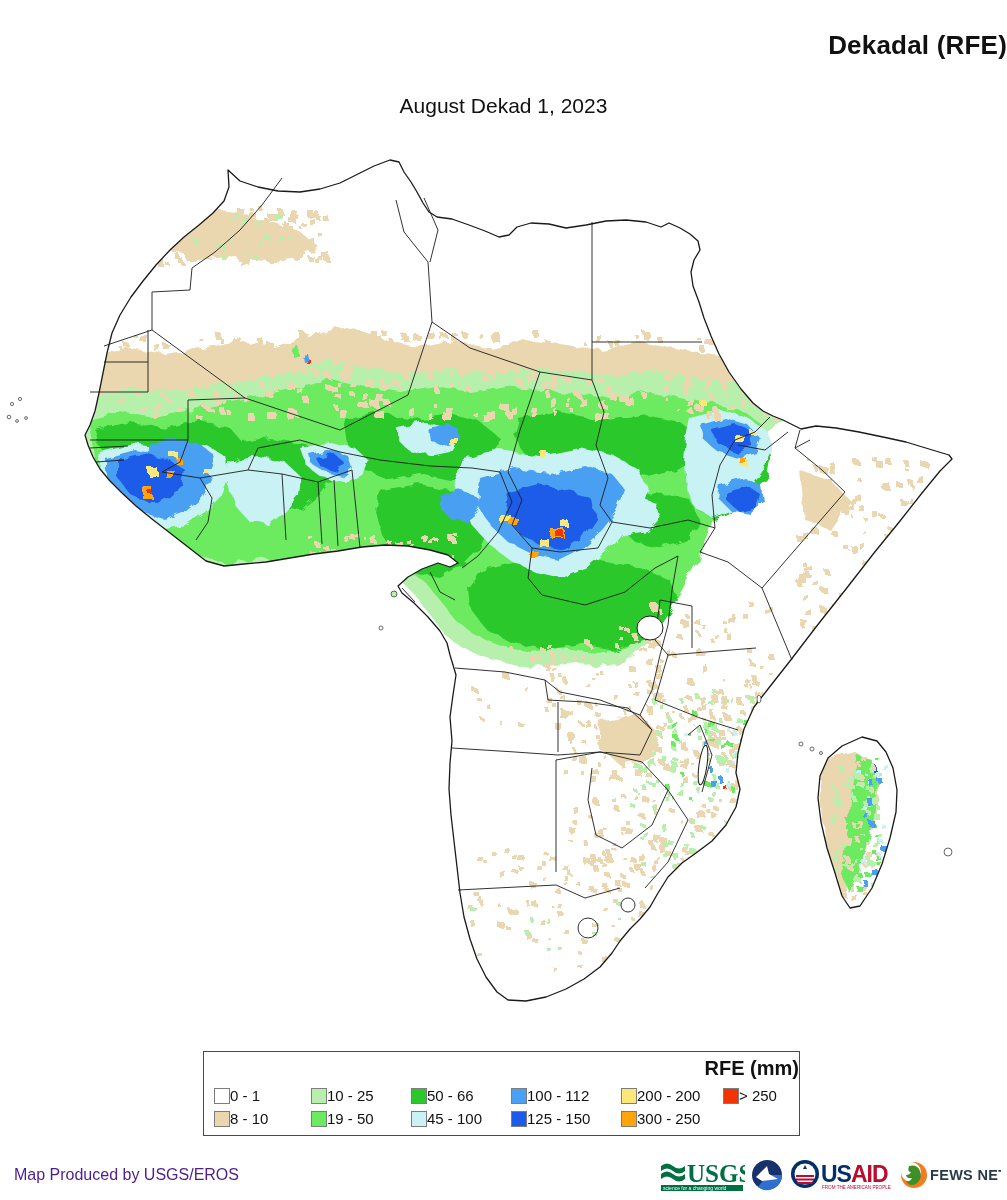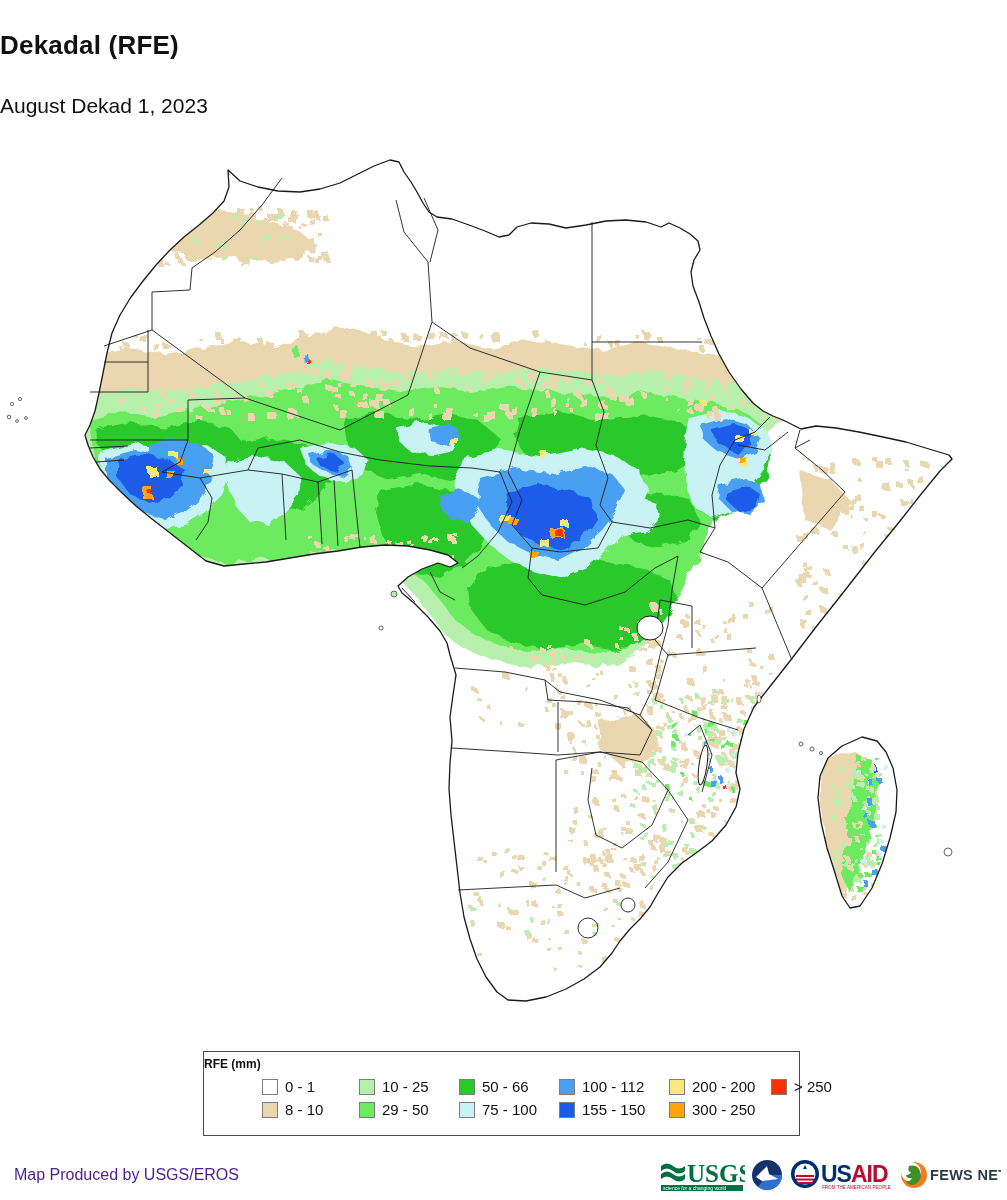--- a/index.html
+++ b/index.html
@@ -1,25 +1,25 @@
 <!DOCTYPE html>
 <html style="--c-tan: #ead7b0; --c-gl: #b7f0ad; --c-gm: #6ceb61; --c-gs: #2bc82b; --c-cy: #c9f2f4; --c-bm: #4aa0f2; --c-bd: #1a5ce8; --c-yl: #fae87a; --c-or: #ffa40a; --c-rd: #f23305;"><head>
 <meta charset="utf-8">
 <style>
   html,body{margin:0;padding:0;}
   body{
     width:1007px;height:1200px;position:relative;background:#ffffff;
     font-family:"Liberation Sans","DejaVu Sans",sans-serif;color:#111;overflow:hidden;
   }
   .title{
-    position:absolute;top:30px;left:0;width:100%;text-align:left;
+    position:absolute;top:30px;left:0;width:100%;text-align:right;
     font-size:26px;font-weight:bold;letter-spacing:.2px;
   }
   .subtitle{
-    position:absolute;top:94px;left:0;width:100%;text-align:left;
+    position:absolute;top:94px;left:0;width:100%;text-align:center;
     font-size:21px;font-weight:400;
   }
   #mapwrap{position:absolute;left:0;top:150px;width:1007px;height:900px;}
   #mapwrap svg{display:block;width:100%;height:100%;}
 
   :root{
     --c-tan:#ead7b0; --c-gl:#b7f0ad; --c-gm:#6ceb61; --c-gs:#2bc82b;
     --c-cy:#c9f2f4; --c-bm:#4aa0f2; --c-bd:#1a5ce8;
     --c-yl:#fae87a; --c-or:#ffa40a; --c-rd:#f23305;
   }
@@ -30,27 +30,27 @@
   .border-line{stroke:#1c1c1c;stroke-width:0.9;fill:none;stroke-linejoin:round;}
   .coast{stroke:#1a1a1a;stroke-width:1.3;fill:none;stroke-linejoin:round;}
   .islet{stroke:#444;stroke-width:0.8;fill:#fff;}
   .lake{fill:#fff;stroke:#1a1a1a;stroke-width:1;}
 
   #legend{
     position:absolute;left:203px;top:1051px;width:597px;height:85px;
     background:#fff;border:1.5px solid #4a4a4a;box-sizing:border-box;
   }
   #legend .ltitle{
-    text-align:left;font-size:12px;font-weight:bold;margin-top:5px;
+    text-align:right;font-size:20px;font-weight:bold;margin-top:5px;
   }
   #legend .grid{
     display:grid;grid-template-columns:97px 100px 100px 110px 102px auto;
     grid-auto-rows:23px;margin:4px 0 0 10px;align-items:center;
   }
-  .litem{display:flex;align-items:center;gap:7px;font-size:15px;white-space:nowrap;margin-left:48px;}
+  .litem{display:flex;align-items:center;gap:0;font-size:15px;white-space:nowrap;}
   .swatch{width:16px;height:16px;border:1px solid #7d7d7d;box-sizing:border-box;flex:0 0 auto;}
 
   #attribution{
     position:absolute;left:14px;top:1166px;font-size:16px;color:#4c1d95;
   }
   #logos{
     position:absolute;right:6px;top:1156px;height:38px;
     display:flex;align-items:center;gap:6px;
   }
   #logos svg{display:block;}
@@ -1726,29 +1726,29 @@
       <div class="litem">
         <span class="swatch" style="background: rgb(242, 51, 5);"></span>
         <span>&gt; 250</span>
       </div>
       <div class="litem">
         <span class="swatch" style="background: rgb(234, 215, 176);"></span>
         <span>8 - 10</span>
       </div>
       <div class="litem">
         <span class="swatch" style="background: rgb(108, 235, 97);"></span>
-        <span>29 - 50</span>
+        <span>19 - 50</span>
       </div>
       <div class="litem">
         <span class="swatch" style="background: rgb(201, 242, 244);"></span>
-        <span>75 - 100</span>
+        <span>45 - 100</span>
       </div>
       <div class="litem">
         <span class="swatch" style="background: rgb(26, 92, 232);"></span>
-        <span>155 - 150</span>
+        <span>125 - 150</span>
       </div>
       <div class="litem">
         <span class="swatch" style="background: rgb(255, 164, 10);"></span>
         <span>300 - 250</span>
       </div>
       <div></div>
     </div>
 </div>
 
 <div id="attribution">Map Produced by USGS/EROS</div>

